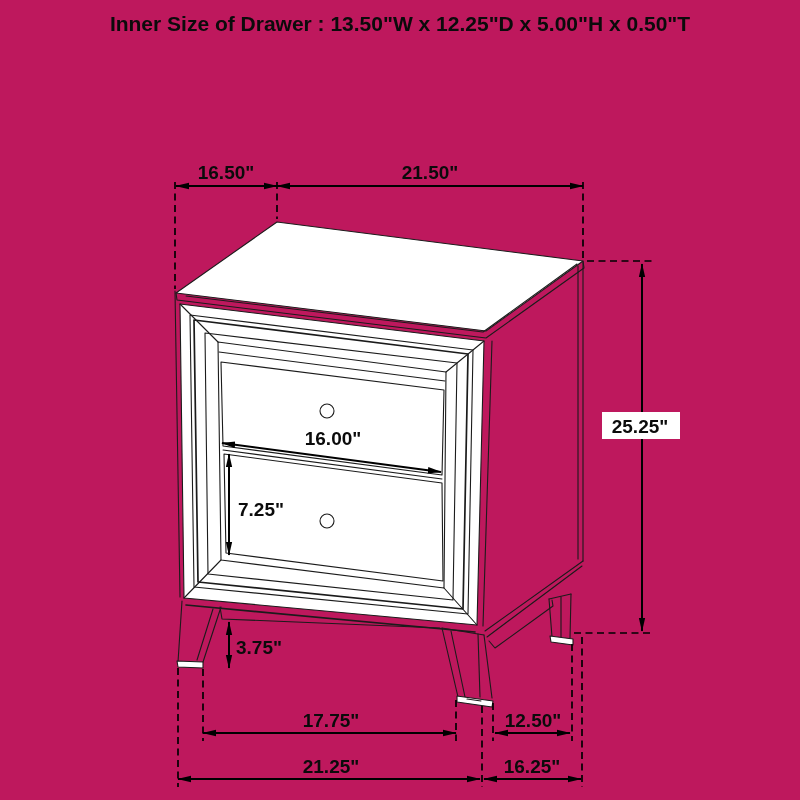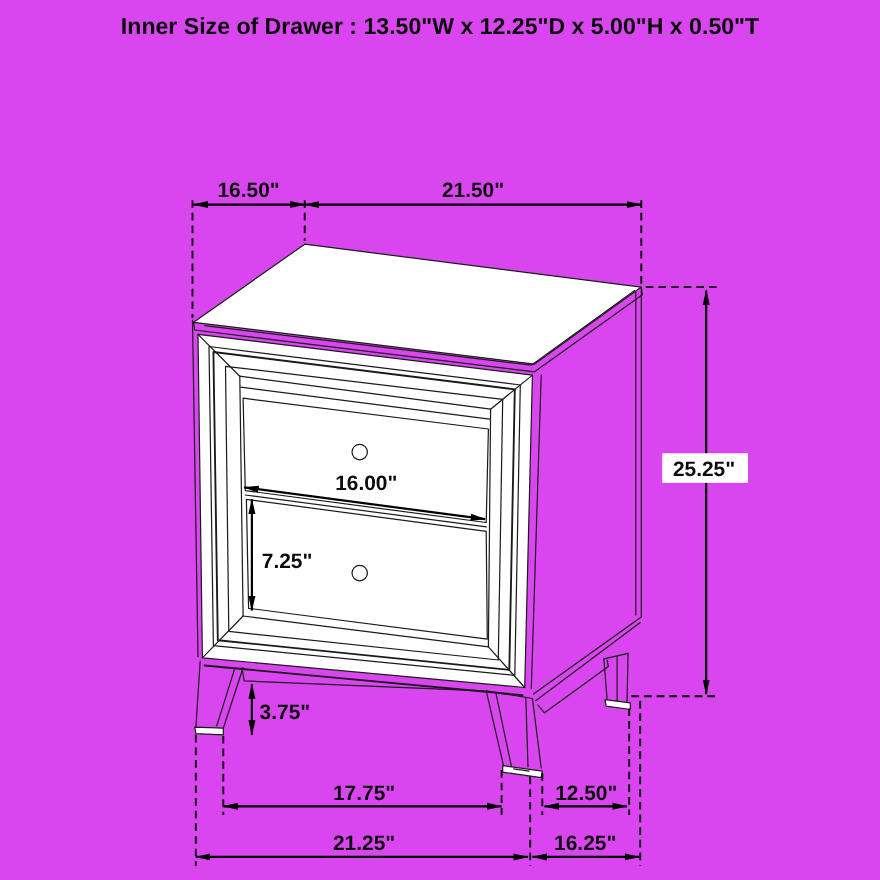--- a/index.html
+++ b/index.html
@@ -1,16 +1,16 @@
 <!DOCTYPE html>
 <html><head>
 <meta charset="utf-8">
 <style>
   html,body{margin:0;padding:0;background:#ffffff;}
-  .stage{position:relative;width:800px;height:800px;background:#d946ef;overflow:hidden;
+  .stage{position:relative;width:800px;height:800px;background:#be185d;overflow:hidden;
          font-family:"Liberation Sans",sans-serif;}
   svg text{font-family:"Liberation Sans",sans-serif;font-weight:bold;fill:#0b0b0b;}
   .title-text{font-size:21px;letter-spacing:0px;}
   .dim-text{font-size:19px;}
   .draw{stroke:#1b1b1b;stroke-width:1.1;fill:none;stroke-linejoin:round;stroke-linecap:round;}
   .face{fill:#ffffff;}
   .dimline{stroke:#000000;stroke-width:2;fill:none;}
   .dashline{stroke:#000000;stroke-width:1.7;fill:none;stroke-dasharray:7 4.5;}
 </style>
 </head>

